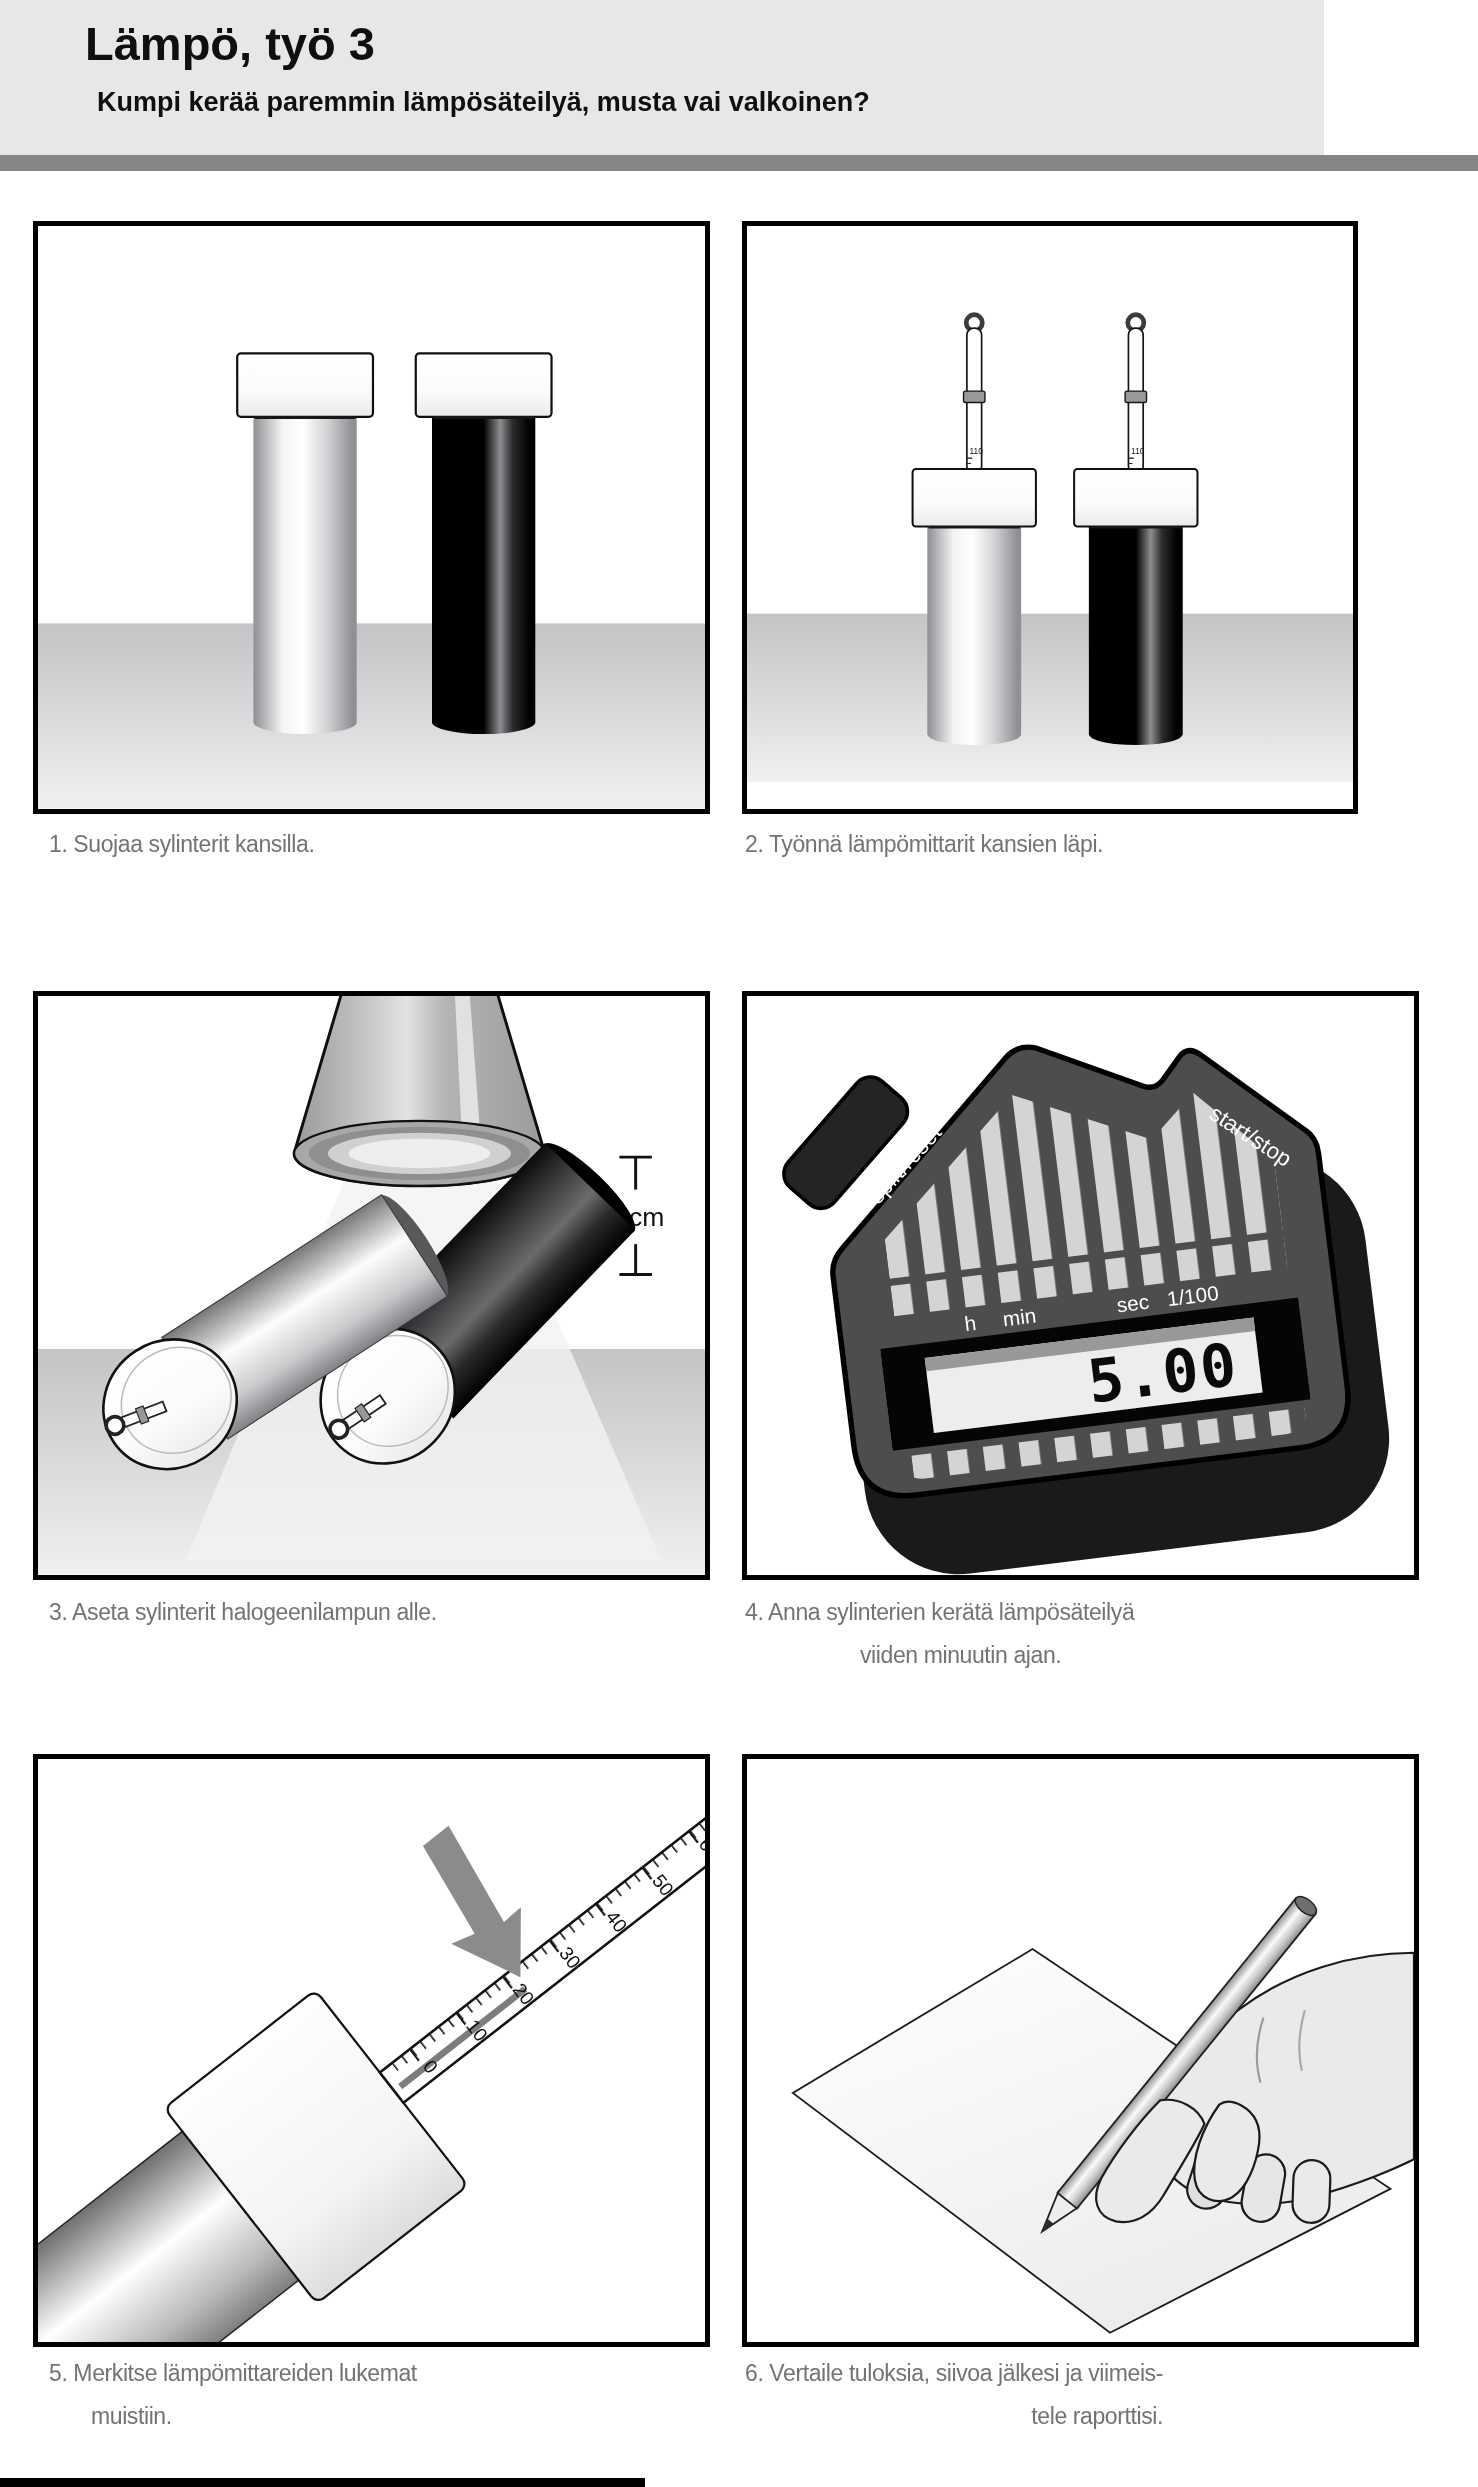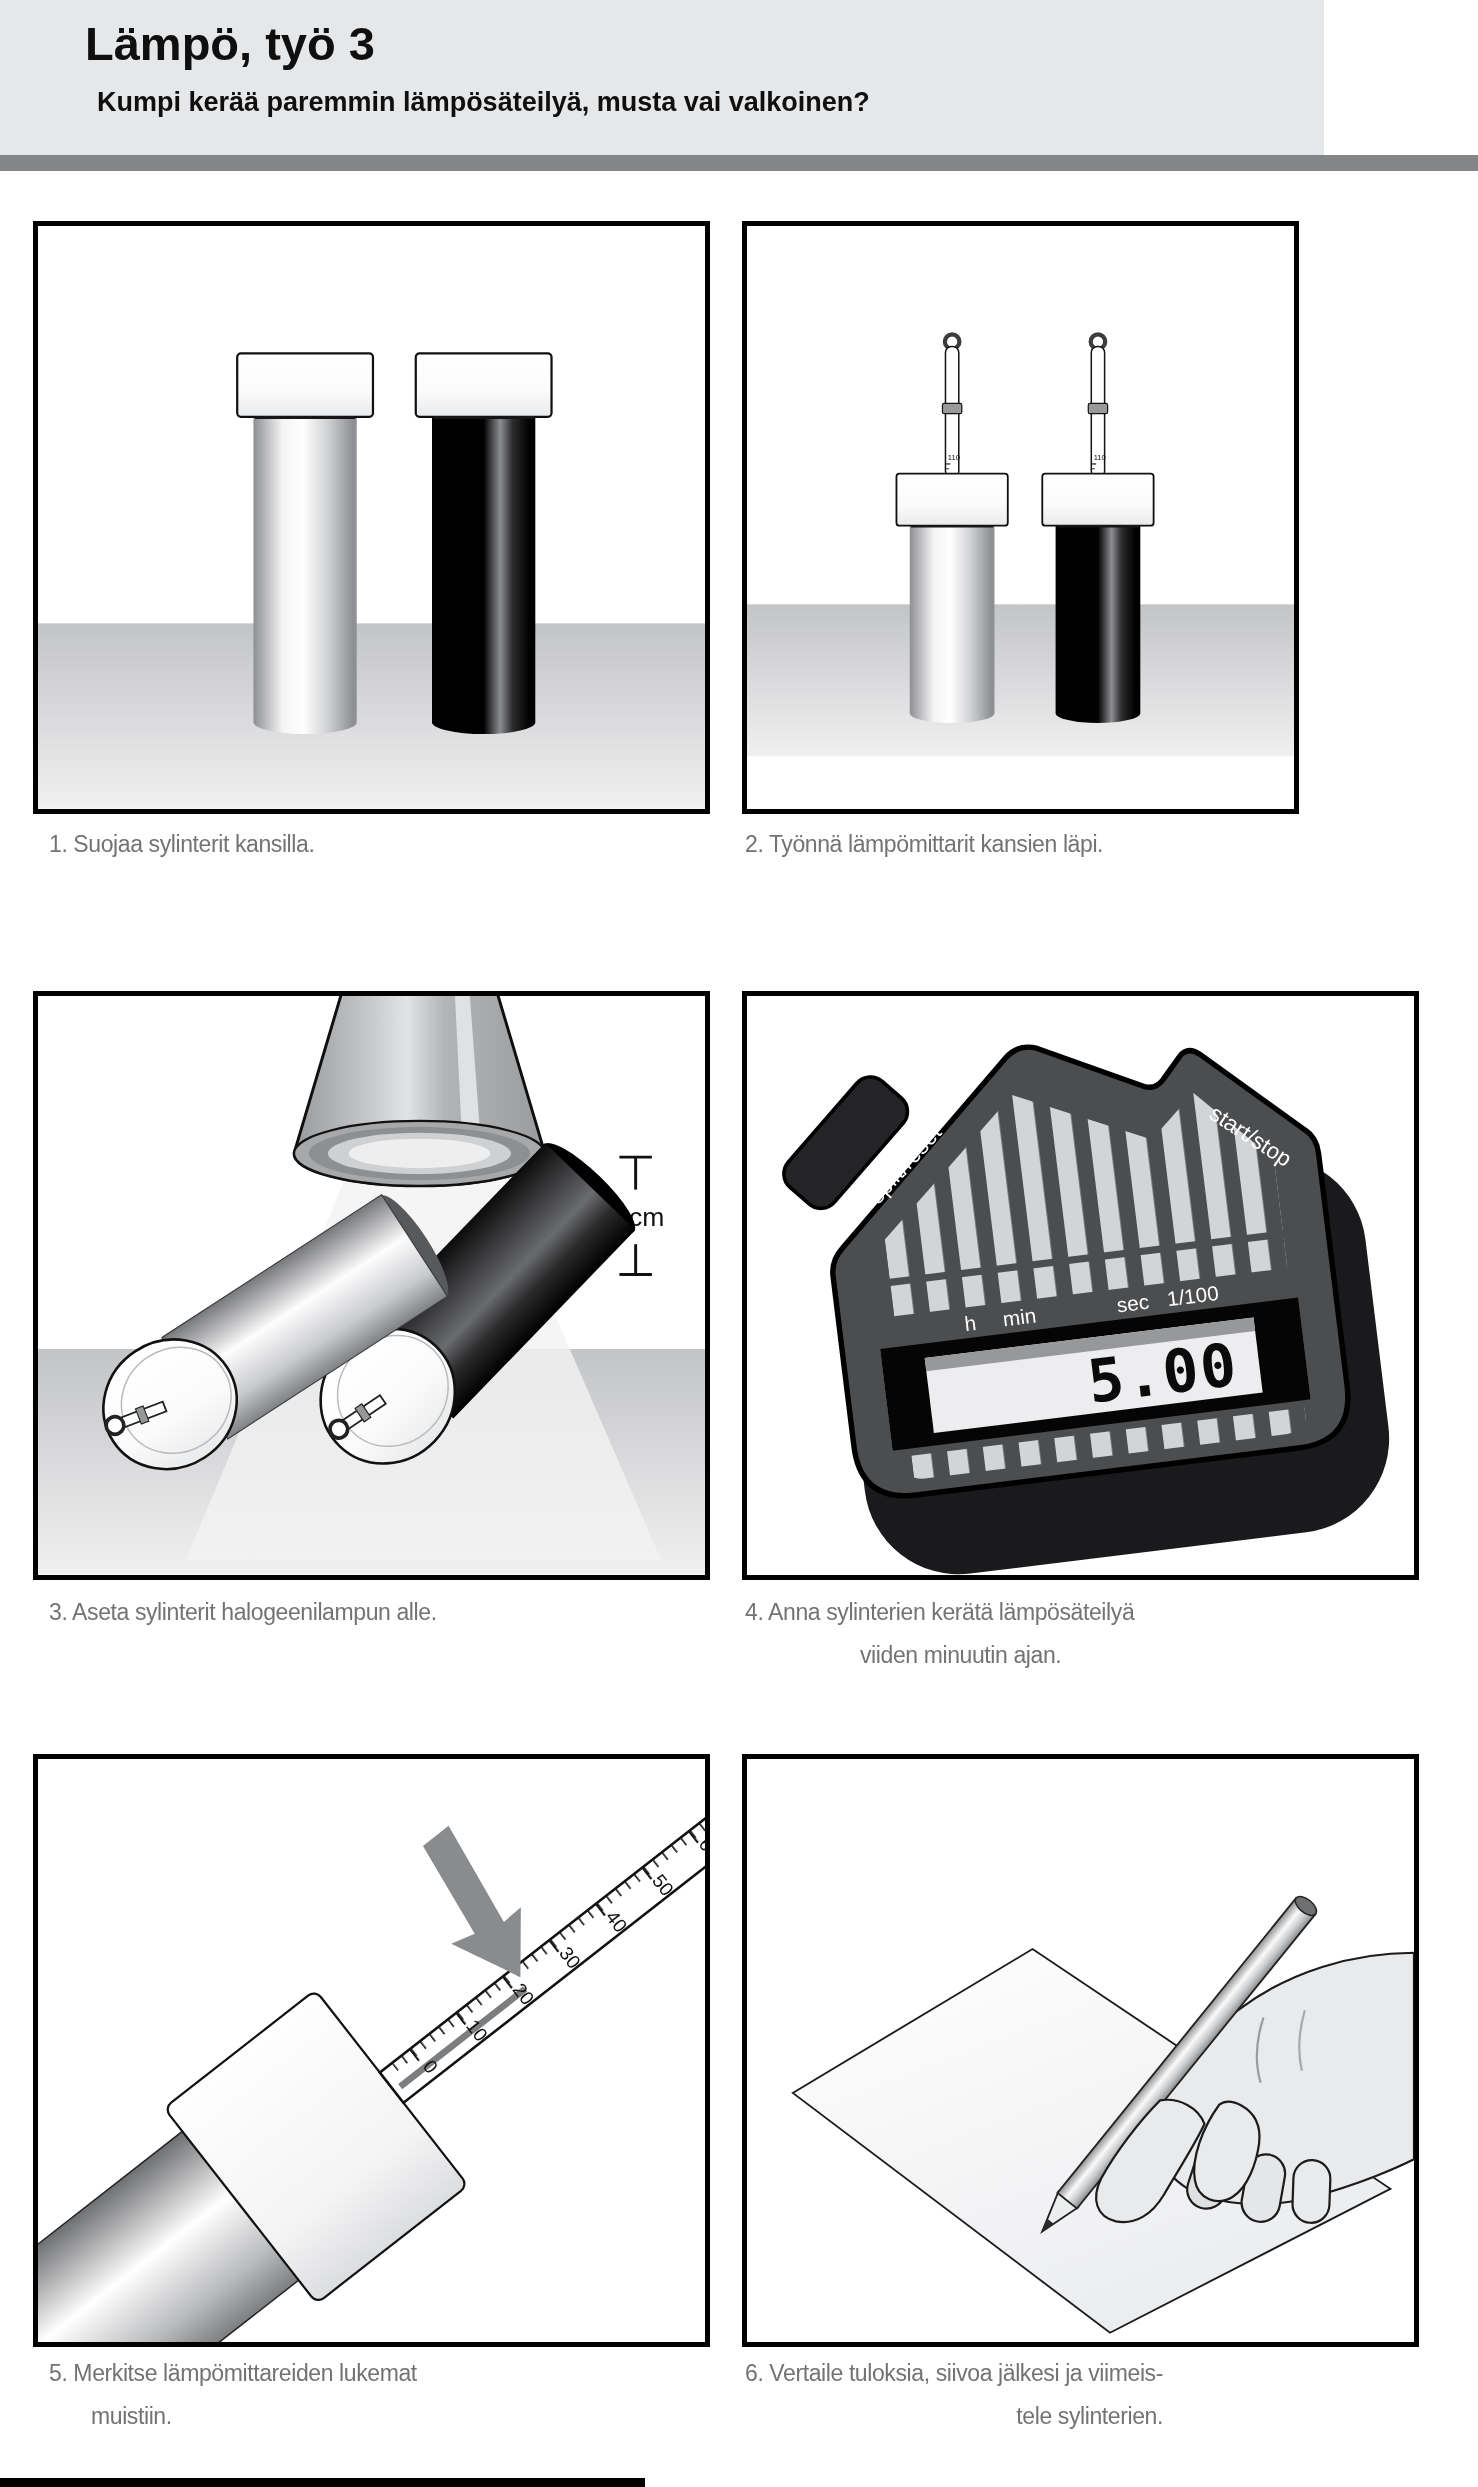--- a/index.html
+++ b/index.html
@@ -72,21 +72,21 @@
         <line x1="294" y1="259" x2="430" y2="259" stroke="#161616" stroke-width="4"></line>
       </g>
       <g>
         <path d="M534,255 L534,672 A70,16 0 0 0 674,672 L674,255 Z" fill="url(#g1b)"></path>
         <rect x="512" y="172" width="184" height="86" rx="5" fill="url(#g1cap)" stroke="#101010" stroke-width="3"></rect>
         <line x1="536" y1="259" x2="672" y2="259" stroke="#161616" stroke-width="4"></line>
       </g>
     </svg>
   </div>
 
-  <div class="panel" style="left:742px;top:221px;width:557px;height:593px;">
+  <div class="panel" style="left:742px;top:221px;width:616px;height:593px;">
     <svg viewBox="0 0 904 789">
       <rect x="0" y="538" width="904" height="251" fill="url(#g1floor)"></rect>
 
       <g>
         <circle cx="339" cy="104" r="12" fill="#fff" stroke="#3c3c3e" stroke-width="7"></circle>
         <rect x="328" y="112" width="22" height="216" rx="10" fill="#fff" stroke="#141414" stroke-width="2.5"></rect>
         <rect x="323" y="206" width="32" height="17" rx="3" fill="#98999b" stroke="#141414" stroke-width="2"></rect>
         <line x1="328" y1="306" x2="336" y2="306" stroke="#222" stroke-width="2"></line>
         <line x1="328" y1="314" x2="334" y2="314" stroke="#222" stroke-width="1.5"></line>
         <line x1="328" y1="322" x2="334" y2="322" stroke="#222" stroke-width="1.5"></line>
@@ -309,18 +309,18 @@
   <div class="caption" style="left:745px;top:1591px;text-align:center;">
     <div class="cap-line">4. Anna sylinterien kerätä lämpösäteilyä</div>
     <div class="cap-line indent">viiden minuutin ajan.</div>
   </div>
   <div class="caption" style="left:49px;top:2352px;">
     <div class="cap-line">5. Merkitse lämpömittareiden lukemat</div>
     <div class="cap-line indent">muistiin.</div>
   </div>
   <div class="caption" style="left:745px;top:2352px;text-align:right;">
     <div class="cap-line">6. Vertaile tuloksia, siivoa jälkesi ja viimeis-</div>
-    <div class="cap-line indent">tele sylinterien.</div>
+    <div class="cap-line indent">tele raporttisi.</div>
   </div>
 
   <div id="edge-mark"></div>
 </div>
 
 
 </body></html>

